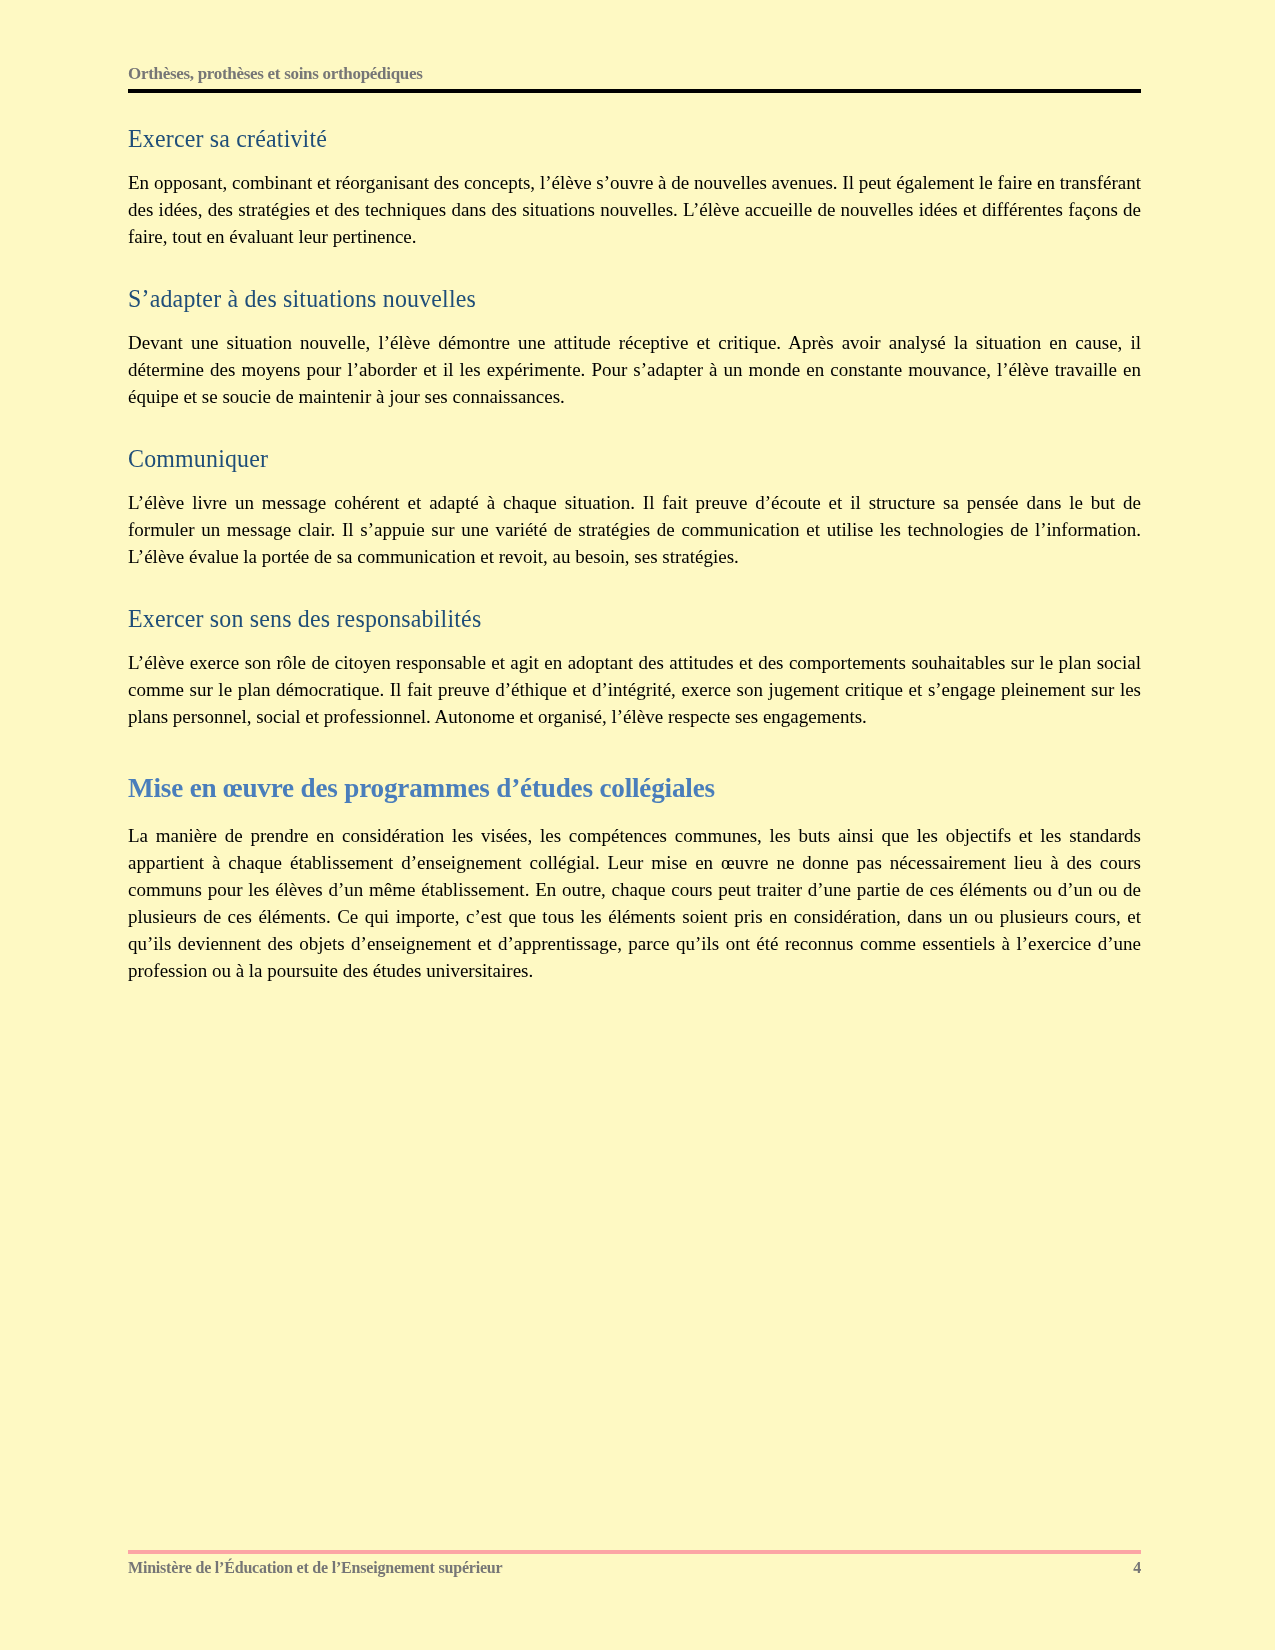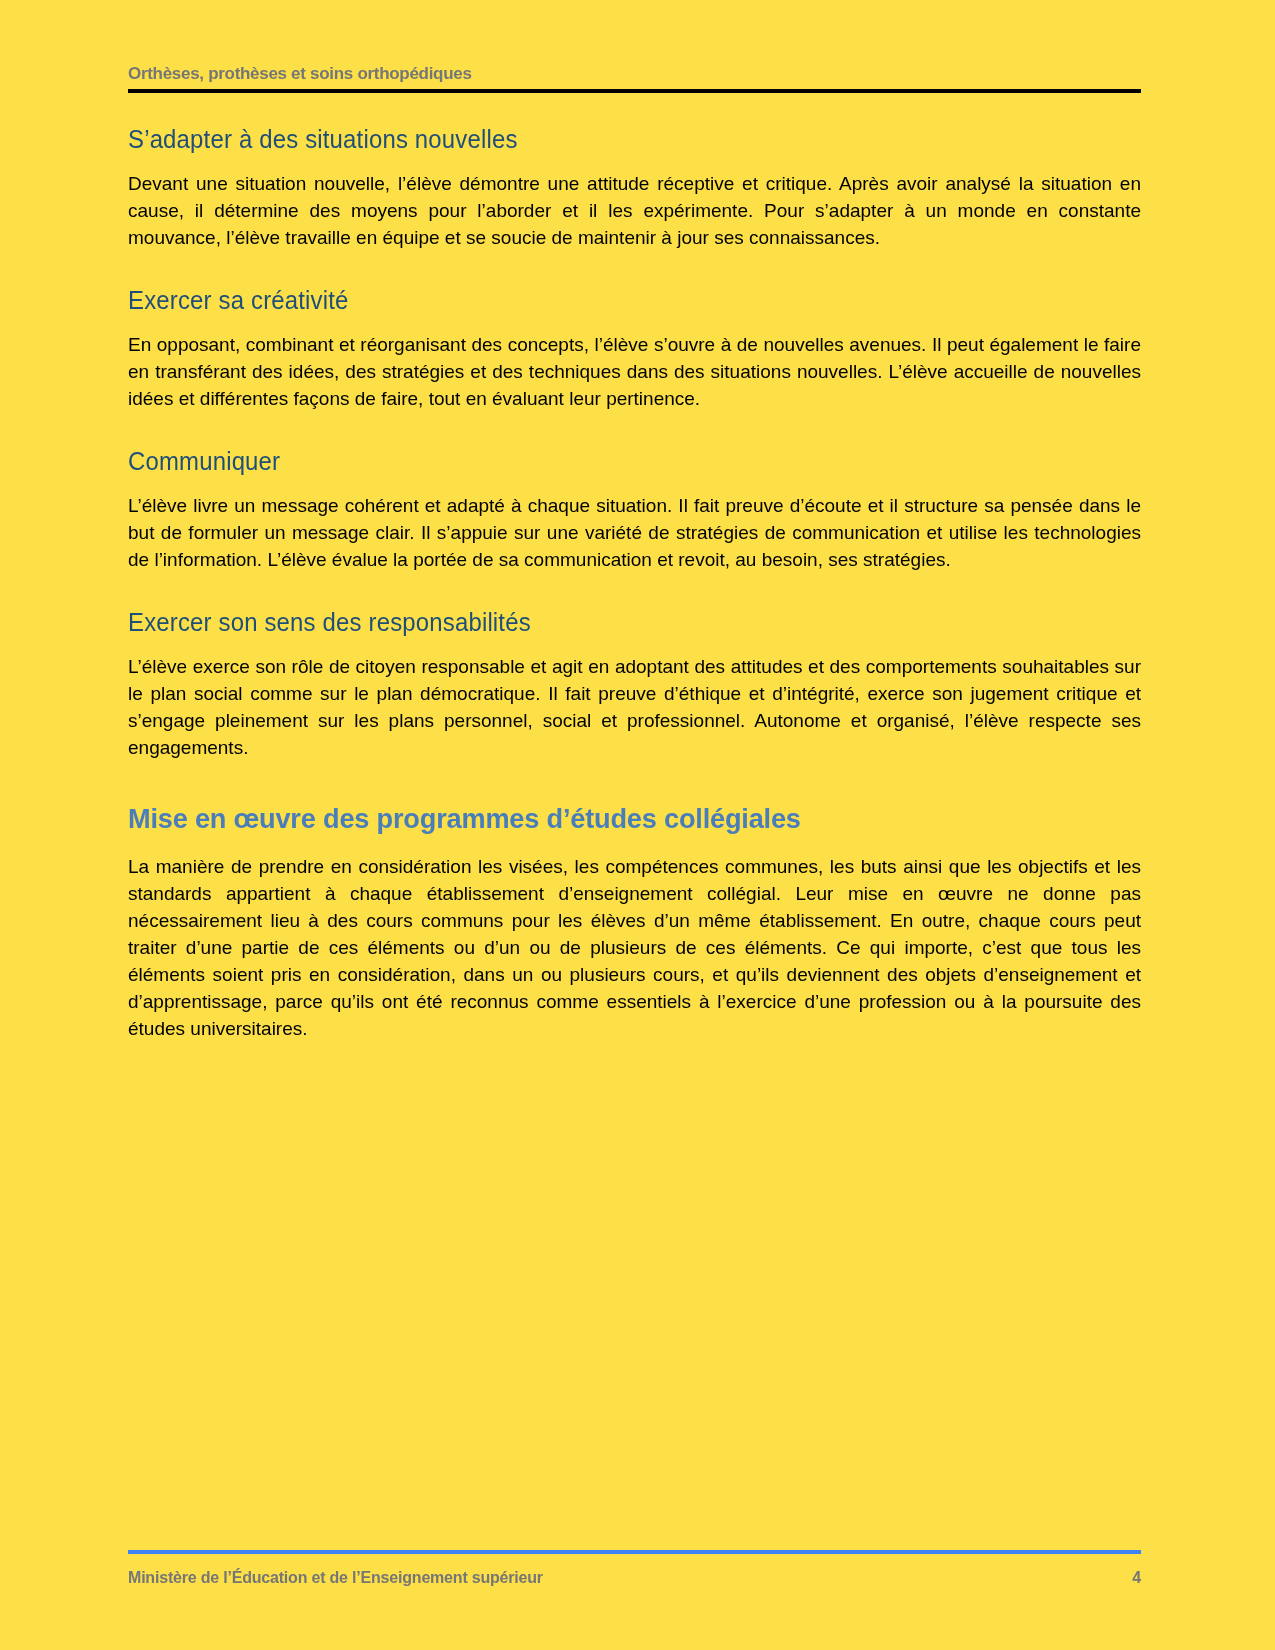--- a/index.html
+++ b/index.html
@@ -1,22 +1,22 @@
 <!DOCTYPE html>
 <html lang="fr"><head>
 <meta charset="utf-8">
 <title>Document</title>
 <style>
   html, body { margin: 0; padding: 0; background: #ffffff; }
   .page {
     position: relative;
     width: 1275px;
     height: 1650px;
-    background: #fde047;
-    font-family: Liberation Sans, sans-serif;
+    background: #fef9c3;
+    font-family: Liberation Serif, serif;
     color: #000000;
     overflow: hidden;
   }
   .running-header {
     position: absolute;
     top: 64px;
     left: 128px;
     width: 1013px;
     border-bottom: 4px solid #000000;
     padding-bottom: 5px;
@@ -59,22 +59,22 @@
     line-height: 27px;
     text-align: justify;
     margin: 0;
     color: #000000;
   }
   .page-footer {
     position: absolute;
     top: 1550px;
     left: 128px;
     width: 1013px;
-    border-top: 4px solid #3b82f6;
-    padding-top: 15px;
+    border-top: 4px solid #fca5a5;
+    padding-top: 5px;
     display: flex;
     justify-content: space-between;
     align-items: center;
   }
   .footer-text, .footer-page-number {
     color: #767676;
     font-weight: bold;
     font-size: 16px;
     letter-spacing: -0.2px;
   }
@@ -84,27 +84,27 @@
 
 <div class="page" style="--section-heading-color: #1F4E79; --main-heading-color: #4A7EBB;">
 
   <div class="running-header">
     <span class="running-header-title">Orthèses, prothèses et soins orthopédiques</span>
   </div>
 
   <main class="content">
 
     <section class="section">
-      <h2 class="section-heading">S’adapter à des situations nouvelles</h2>
-      <p class="body-text">Devant une situation nouvelle, l’élève démontre une attitude réceptive et critique. Après avoir analysé la situation en cause, il détermine des moyens pour l’aborder et il les expérimente. Pour s’adapter à un monde en constante mouvance, l’élève travaille en équipe et se soucie de maintenir à jour ses connaissances.</p>
+      <h2 class="section-heading">Exercer sa créativité</h2>
+      <p class="body-text">En opposant, combinant et réorganisant des concepts, l’élève s’ouvre à de nouvelles avenues. Il peut également le faire en transférant des idées, des stratégies et des techniques dans des situations nouvelles. L’élève accueille de nouvelles idées et différentes façons de faire, tout en évaluant leur pertinence.</p>
     </section>
 
     <section class="section">
-      <h2 class="section-heading">Exercer sa créativité</h2>
-      <p class="body-text">En opposant, combinant et réorganisant des concepts, l’élève s’ouvre à de nouvelles avenues. Il peut également le faire en transférant des idées, des stratégies et des techniques dans des situations nouvelles. L’élève accueille de nouvelles idées et différentes façons de faire, tout en évaluant leur pertinence.</p>
+      <h2 class="section-heading">S’adapter à des situations nouvelles</h2>
+      <p class="body-text">Devant une situation nouvelle, l’élève démontre une attitude réceptive et critique. Après avoir analysé la situation en cause, il détermine des moyens pour l’aborder et il les expérimente. Pour s’adapter à un monde en constante mouvance, l’élève travaille en équipe et se soucie de maintenir à jour ses connaissances.</p>
     </section>
 
     <section class="section">
       <h2 class="section-heading">Communiquer</h2>
       <p class="body-text">L’élève livre un message cohérent et adapté à chaque situation. Il fait preuve d’écoute et il structure sa pensée dans le but de formuler un message clair. Il s’appuie sur une variété de stratégies de communication et utilise les technologies de l’information. L’élève évalue la portée de sa communication et revoit, au besoin, ses stratégies.</p>
     </section>
 
     <section class="section">
       <h2 class="section-heading">Exercer son sens des responsabilités</h2>
       <p class="body-text">L’élève exerce son rôle de citoyen responsable et agit en adoptant des attitudes et des comportements souhaitables sur le plan social comme sur le plan démocratique. Il fait preuve d’éthique et d’intégrité, exerce son jugement critique et s’engage pleinement sur les plans personnel, social et professionnel. Autonome et organisé, l’élève respecte ses engagements.</p>

